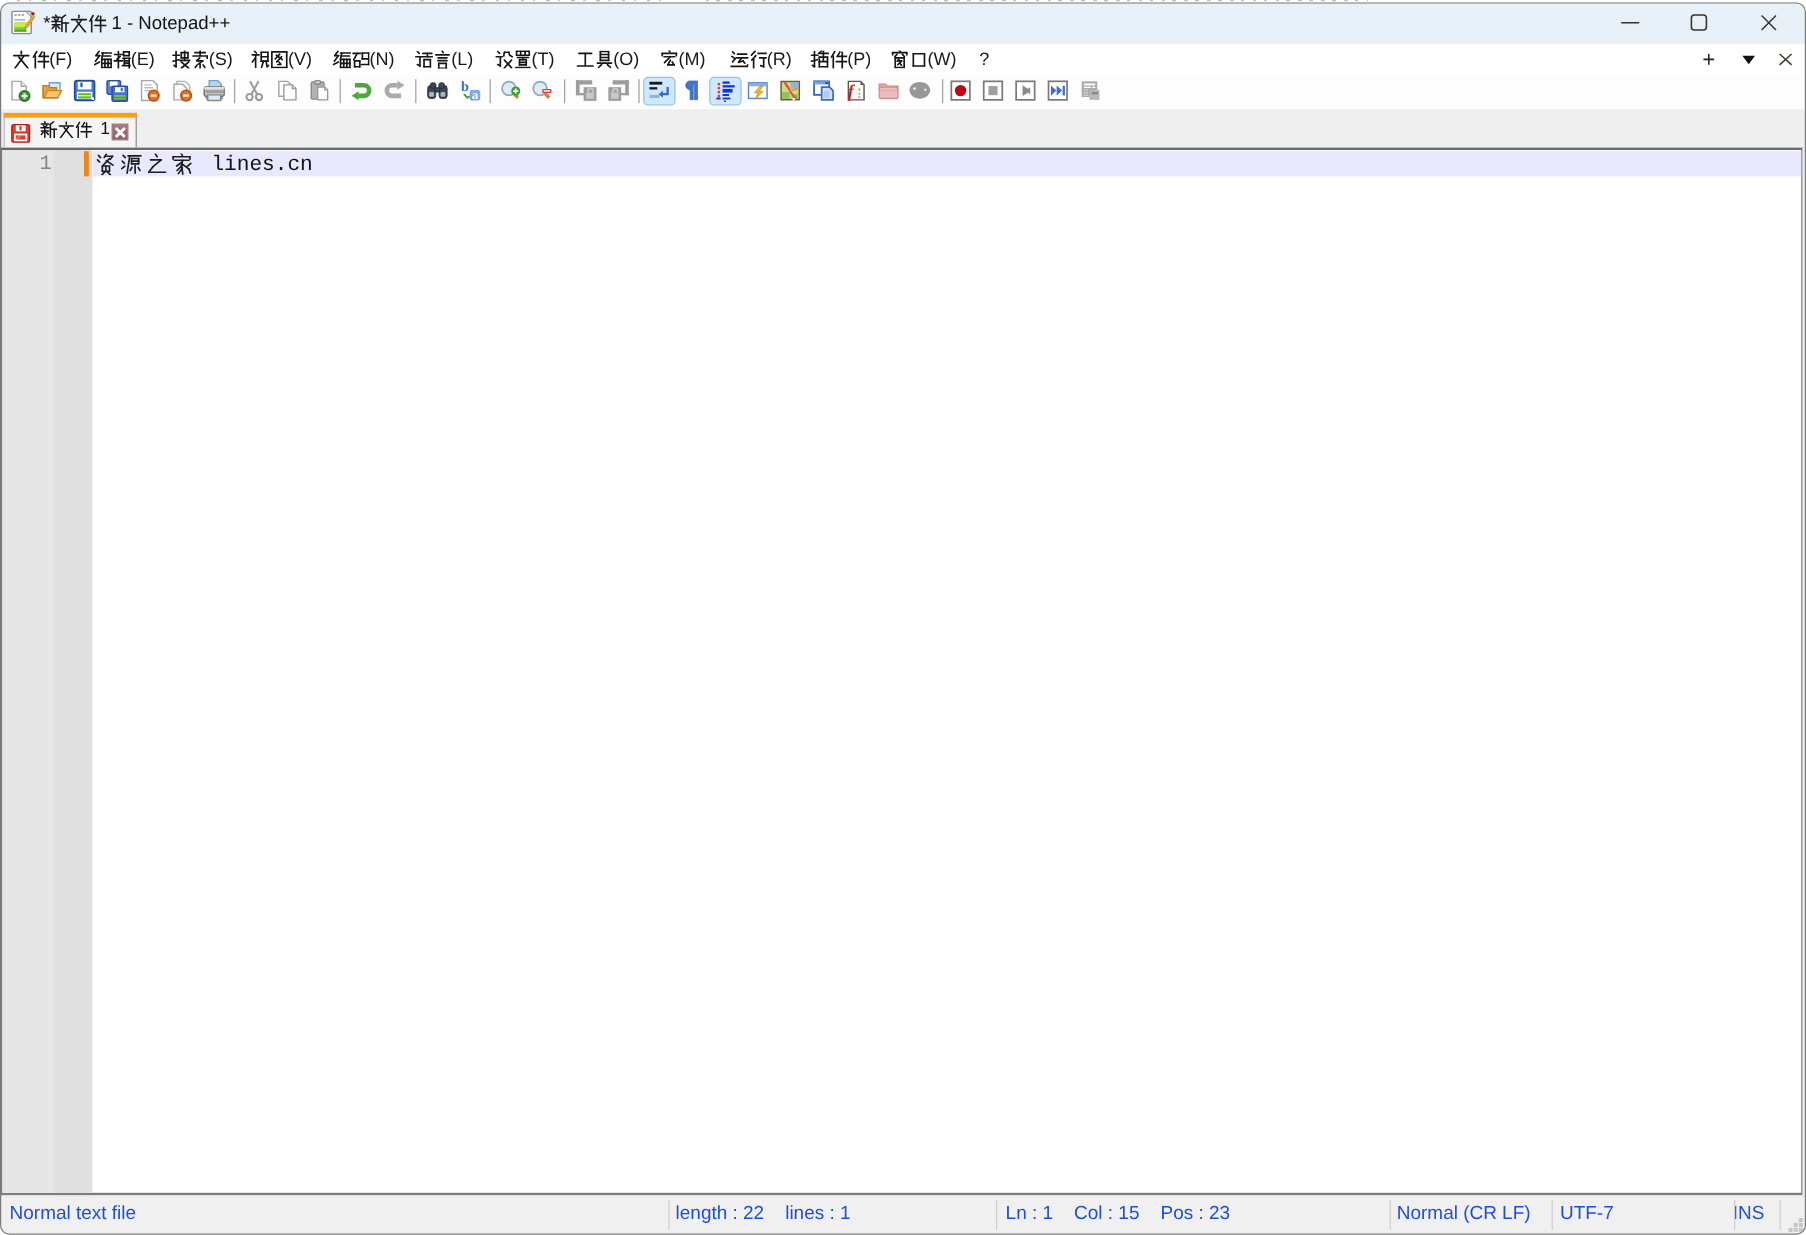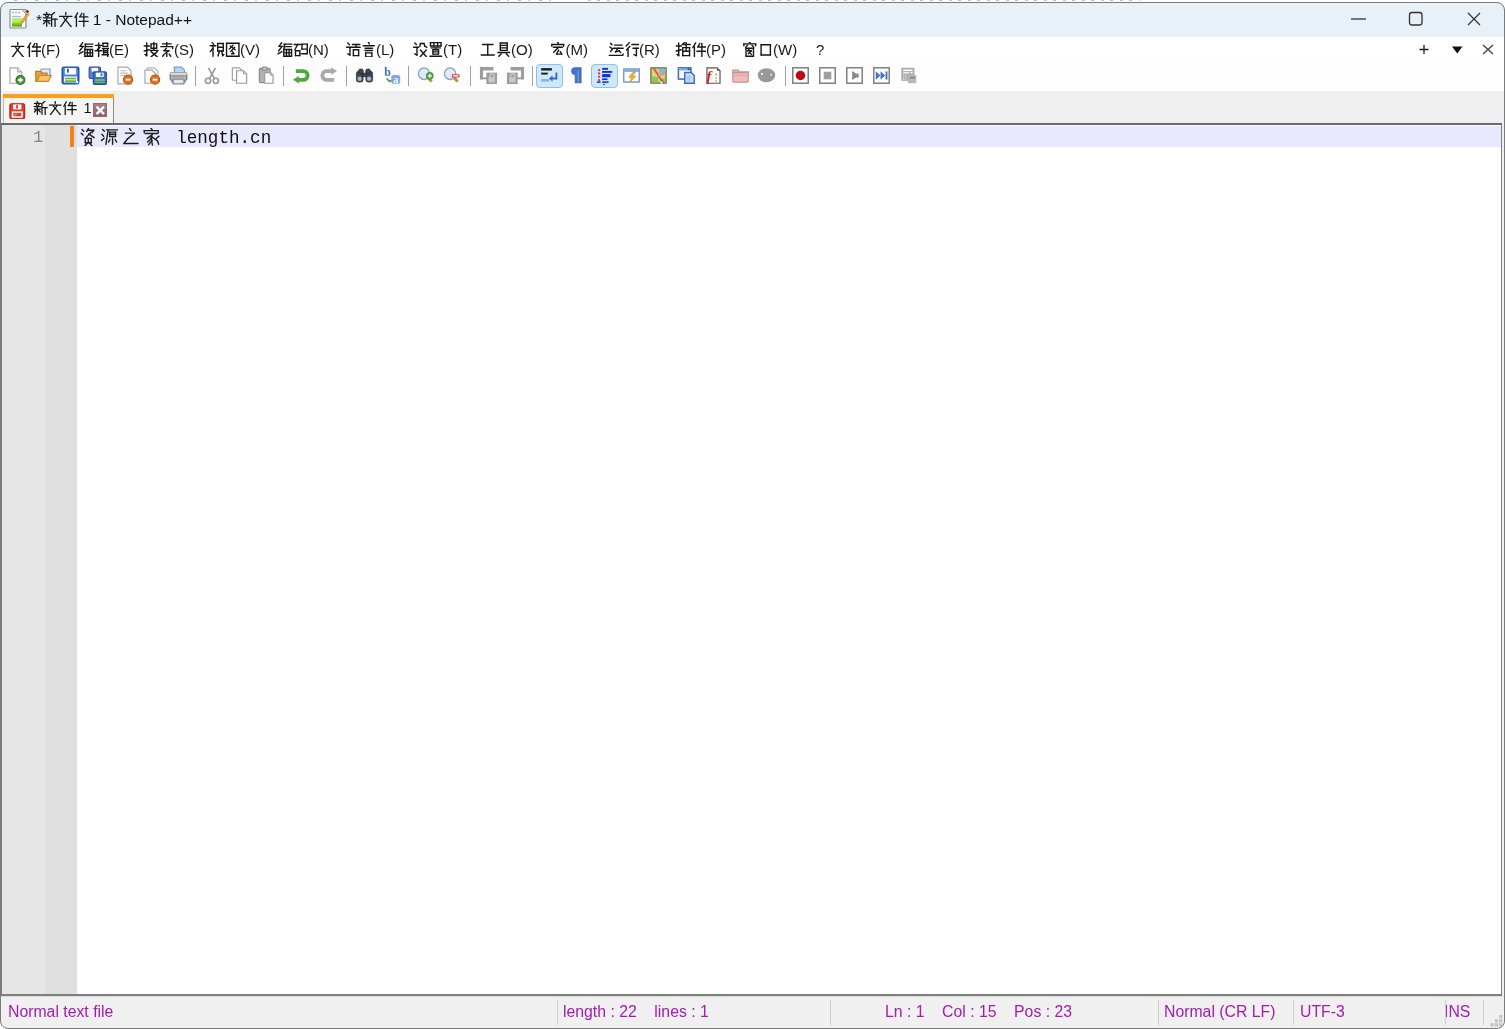--- a/index.html
+++ b/index.html
@@ -1,21 +1,21 @@
 <!DOCTYPE html>
 <html><head><meta charset="utf-8"><style>
 *{margin:0;padding:0;box-sizing:border-box}
 html,body{width:1505px;height:1029px;overflow:hidden;background:#fff;
  font-family:"Liberation Sans",sans-serif;-webkit-font-smoothing:antialiased}
 .abs{position:absolute}
 .ti{position:absolute}
 .cjk{display:inline-block}
 .sep{position:absolute;top:66px;height:20px;width:1px;background:#a0a0a0}
 .mi{position:absolute;top:0;height:100%;display:flex;align-items:center;font-size:15px;color:#1a1a1a}
-.st{position:absolute;top:0;height:100%;display:flex;align-items:center;font-size:15.8px;color:#a21caf}
+.st{position:absolute;top:0;height:100%;display:flex;align-items:center;font-size:15.8px;color:#1d4ed8}
 .ssep{position:absolute;top:3px;bottom:3px;width:1px;background:#cdcdcd}
 </style></head><body>
 <div class="abs" style="left:14px;top:0;width:544px;height:1px;opacity:.5;background:repeating-linear-gradient(90deg,#777 0 3px,transparent 3px 10px,#999 10px 12px,transparent 12px 21px)"></div>
 <div class="abs" style="left:588px;top:0;width:552px;height:1px;opacity:.5;background:repeating-linear-gradient(90deg,#888 0 3px,transparent 3px 9px,#777 9px 12px,transparent 12px 19px)"></div>
 <div class="abs" style="left:0;top:2px;right:0;height:35px;background:#e8f1f7;border-radius:8px 8px 0 0"></div>
 <div class="abs" style="left:0;top:37px;right:0;height:24.5px;background:#fff"></div>
 <div class="abs" style="left:0;top:61.5px;right:0;height:29.5px;background:#fdfdfd"></div>
 <div class="abs" style="left:0;top:91px;right:0;height:31.5px;background:#efefef"></div>
 <svg class="abs" style="left:9px;top:8px" width="22" height="22" viewBox="0 0 22 22">
 <rect x="1" y="1.5" width="16" height="18.5" rx="1" fill="#fdfdfd" stroke="#8a8a8a" stroke-width="1.2"></rect>
@@ -788,28 +788,28 @@
         <path d="M56,30 L50,52"></path>
         <path d="M50,52 L56,92"></path>
         <path d="M50,40 L28,56"></path>
         <path d="M52,54 L30,76"></path>
         <path d="M54,66 L36,90"></path>
         <path d="M54,48 L84,70"></path>
         <path d="M84,70 L90,88"></path>
         <path d="M76,58 L92,44"></path>
       </g>
     </svg></div>
-<div class="abs" style="left:176.2px;top:129.8px;font-family:'Liberation Mono',monospace;font-size:17.6px;line-height:17.6px;color:#111">length.cn</div>
+<div class="abs" style="left:176.2px;top:129.8px;font-family:'Liberation Mono',monospace;font-size:17.6px;line-height:17.6px;color:#111">lines.cn</div>
 <div class="abs" style="left:1502px;top:122.5px;width:3px;height:873.5px;background:#efefef"></div>
 <div class="abs" style="left:0;top:996px;right:0;height:31.5px;background:#f0f0f0;border-top:1px solid #dcdcdc;border-radius:0 0 8px 8px">
     <div class="st" style="left:8px">Normal text file</div>
     <div class="st" style="left:563px">length : 22&nbsp;&nbsp;&nbsp;&nbsp;lines : 1</div>
-    <div class="st" style="left:885px">Ln : 1&nbsp;&nbsp;&nbsp;&nbsp;Col : 15&nbsp;&nbsp;&nbsp;&nbsp;Pos : 23</div>
+    <div class="st" style="left:838px">Ln : 1&nbsp;&nbsp;&nbsp;&nbsp;Col : 15&nbsp;&nbsp;&nbsp;&nbsp;Pos : 23</div>
     <div class="st" style="left:1164px">Normal (CR LF)</div>
-    <div class="st" style="left:1300px">UTF-3</div>
+    <div class="st" style="left:1300px">UTF-7</div>
     <div class="st" style="left:1444px">INS</div>
     <div class="ssep" style="left:557px"></div>
     <div class="ssep" style="left:830px"></div>
     <div class="ssep" style="left:1158px"></div>
     <div class="ssep" style="left:1293px"></div>
     <div class="ssep" style="left:1445px"></div>
     <div class="ssep" style="left:1483px"></div>
     <svg class="abs" style="left:1488px;top:18px" width="16" height="13" viewBox="0 0 16 13">
       <g fill="#c6c6c6">
         <rect x="11" y="0" width="3.4" height="3.4"></rect>

